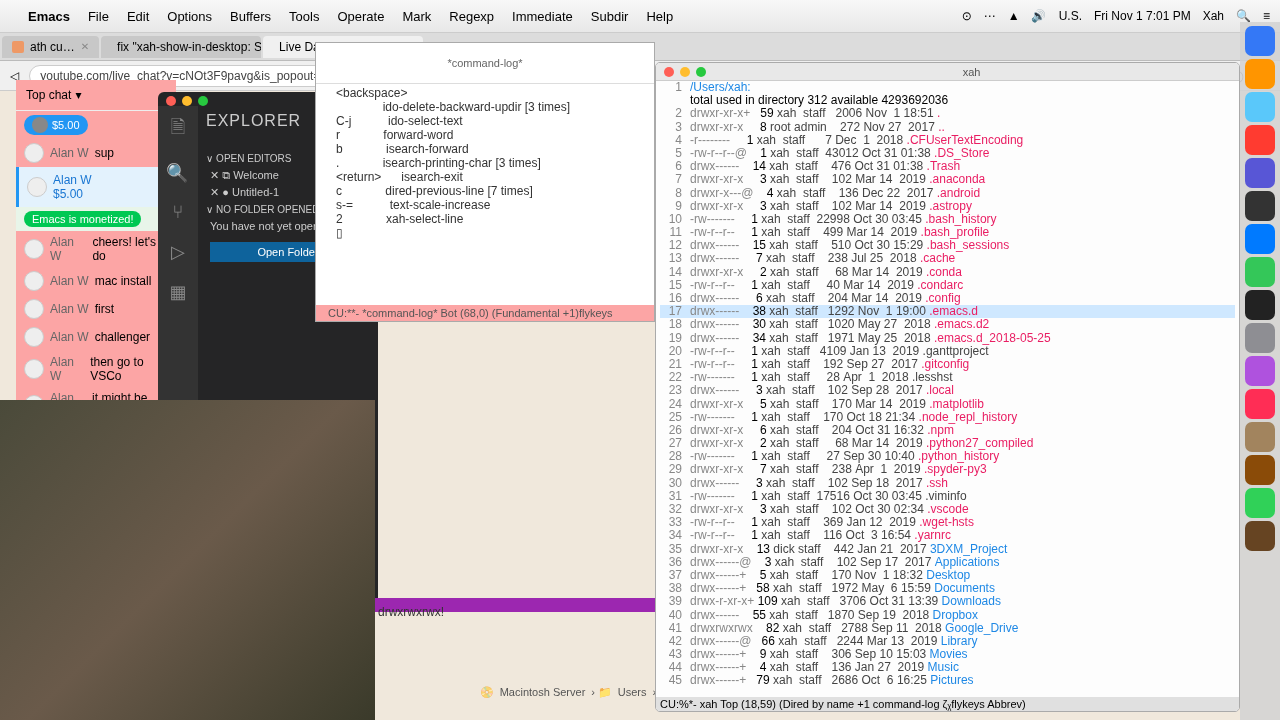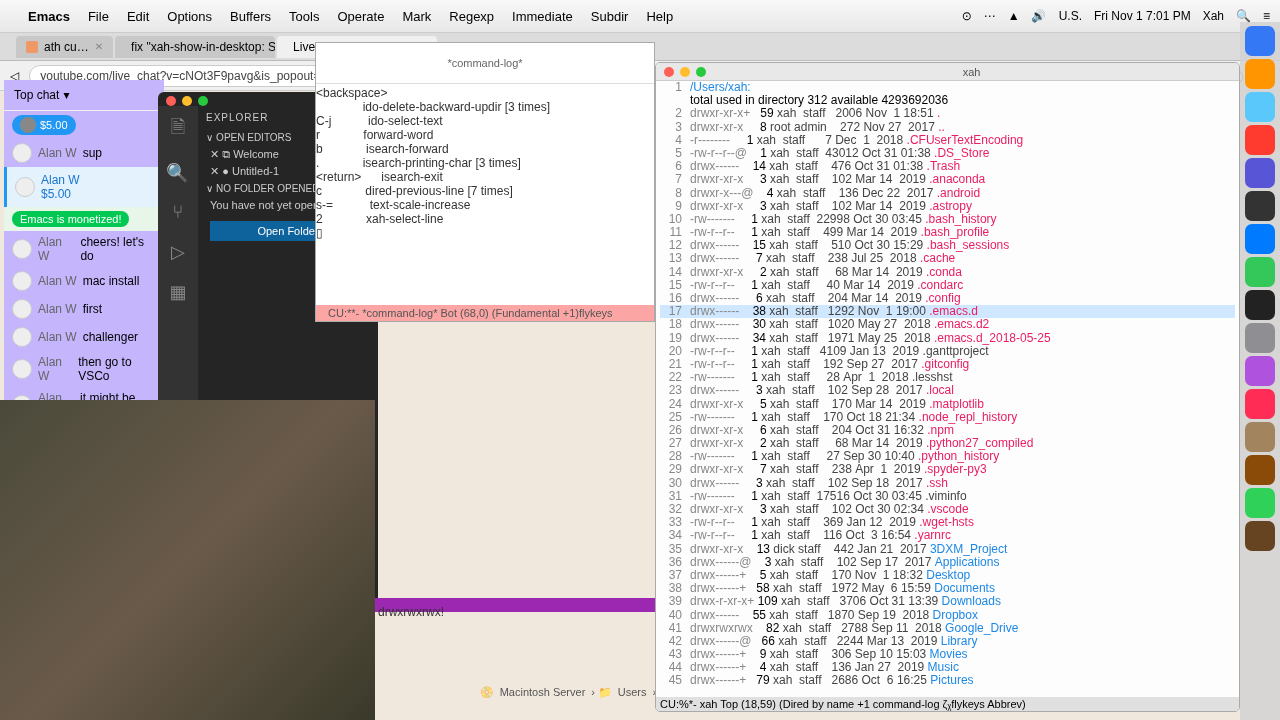--- a/index.html
+++ b/index.html
@@ -1,50 +1,50 @@
 <!DOCTYPE html>
 <html><head>
 <meta charset="utf-8">
 <style>
 *{margin:0;padding:0;box-sizing:border-box;font-family:-apple-system,"Helvetica Neue",Arial,sans-serif}
 body{width:1280px;height:720px;overflow:hidden;background:#f0e8dc;position:relative}
 .menubar{height:33px;background:linear-gradient(#f8f8f8,#e8e8e8);display:flex;align-items:center;padding:0 10px;font-size:13px;gap:18px;border-bottom:1px solid #ccc}
 .menubar .apple{font-size:14px}
 .menubar .right{margin-left:auto;display:flex;gap:12px;align-items:center;font-size:12px}
-.browser-tabs{height:28px;background:#dcdcdc;display:flex;align-items:center;padding:0 16px;font-size:12px;gap:2px;border-bottom:1px solid #bbb}
+.browser-tabs{height:28px;background:#dcdcdc;display:flex;align-items:center;padding:0 2px;font-size:12px;gap:2px;border-bottom:1px solid #bbb}
 .tab{background:#c8c8c8;padding:4px 10px;border-radius:4px 4px 0 0;display:flex;align-items:center;gap:6px;max-width:160px;overflow:hidden;white-space:nowrap}
 .tab.active{background:#f0f0f0}
 .tab .fav{width:12px;height:12px;border-radius:2px}
 .fav-orange{background:#e96}.fav-gh{background:#333}.fav-yt{background:#c00}
 .tab-x{color:#888;font-size:10px}
 .url-bar{height:30px;background:#f0f0f0;display:flex;align-items:center;padding:0 10px;gap:10px;font-size:12px;border-bottom:1px solid #ccc}
 .url-inp{flex:0 0 380px;background:#fff;border:1px solid #ccc;border-radius:12px;padding:3px 10px;font-size:12px;color:#444}
 .url-icons{margin-left:auto;display:flex;gap:14px;color:#666}
-.chat-panel{position:absolute;left:4px;top:80px;width:160px;height:414px;background:#c4b5fd;font-size:12px;overflow:hidden}
+.chat-panel{position:absolute;left:16px;top:80px;width:160px;height:414px;background:#fca5a5;font-size:12px;overflow:hidden}
 .chat-hd{padding:8px 10px;font-weight:500;display:flex;align-items:center;gap:4px;border-bottom:1px solid #eee}
 .chip{display:inline-flex;align-items:center;border-radius:12px;padding:2px 8px;font-size:11px;gap:4px}
 .chip-blue{background:#2196f3;color:#fff}.chip-green{background:#00c853;color:#fff}
 .chat-row{padding:4px 8px;display:flex;align-items:center;gap:6px}
 .avatar{width:20px;height:20px;border-radius:50%;background:#eee;border:1px solid #ccc;flex-shrink:0}
 .uname{color:#666;font-weight:500}
 .super{background:#e3f2fd;padding:6px 8px;border-left:3px solid #2196f3}
 .vscode{position:absolute;left:158px;top:92px;width:220px;height:520px;background:#252526;color:#ccc;font-size:11px;border-radius:6px;overflow:hidden}
 .vs-tl{height:14px;display:flex;gap:6px;padding:4px 8px}
 .tl-dot{width:10px;height:10px;border-radius:50%}
 .tl-r{background:#ff5f56}.tl-y{background:#ffbd2e}.tl-g{background:#27c93f}
 .vs-bar{width:40px;background:#333;position:absolute;left:0;top:14px;bottom:0;display:flex;flex-direction:column;align-items:center;padding-top:8px;gap:18px;color:#888}
 .vs-bar div{font-size:18px;cursor:pointer}
 .vs-main{margin-left:40px;padding:6px 8px}
-.vs-ttl{font-size:10px;color:#ccc;letter-spacing:1px;margin-bottom:6px}
+.vs-ttl{font-size:16px;color:#ccc;letter-spacing:1px;margin-bottom:20px}
 .vs-sec{font-size:10px;color:#ccc;padding:3px 0;text-transform:uppercase}
 .vs-item{font-size:11px;padding:2px 4px;color:#ccc}
 .vs-btn{background:#0e639c;color:#fff;text-align:center;padding:4px;margin:8px 4px;font-size:11px}
 .cmdlog{position:absolute;left:315px;top:42px;width:340px;height:280px;background:#fff;border:1px solid #aaa;font-family:Menlo,monospace;font-size:12px}
 .cmd-hd{text-align:center;font-size:11px;color:#666;padding:14px;border-bottom:1px solid #ddd}
-.cmd-body{padding:2px 0;white-space:pre;color:#333}
+.cmd-body{padding:2px 20px;white-space:pre;color:#333}
 .cmd-status{position:absolute;bottom:0;left:0;right:0;background:#fca5a5;color:#555;font-size:11px;padding:2px 12px;white-space:nowrap;overflow:hidden}
 .purple{position:absolute;left:375px;top:598px;width:280px;height:14px;background:#9c27b0}
 .monet{position:absolute;left:378px;top:605px;font-size:12px;color:#333}
 .cam{position:absolute;left:0;top:400px;width:375px;height:320px;background:linear-gradient(135deg,#4a4a3a,#6a5a4a,#3a3a2a);display:flex;align-items:center;justify-content:center;color:#555;font-size:10px}
 .pathbar{position:absolute;left:480px;top:682px;height:20px;font-size:11px;color:#555;display:flex;align-items:center;gap:6px}
 .term{position:absolute;left:655px;top:62px;width:585px;height:650px;background:#fdfdfd;border:1px solid #aaa;border-radius:5px;font-family:Menlo,monospace;font-size:12px;overflow:hidden}
 .term-tl{height:18px;background:#e8e8e8;display:flex;align-items:center;padding:0 8px;gap:6px;border-bottom:1px solid #ccc}
 .term-ttl{flex:1;text-align:center;font-size:11px;color:#555}
 .term-body{padding:0 4px;line-height:1.1}
 .dired-row{display:flex;white-space:pre}

